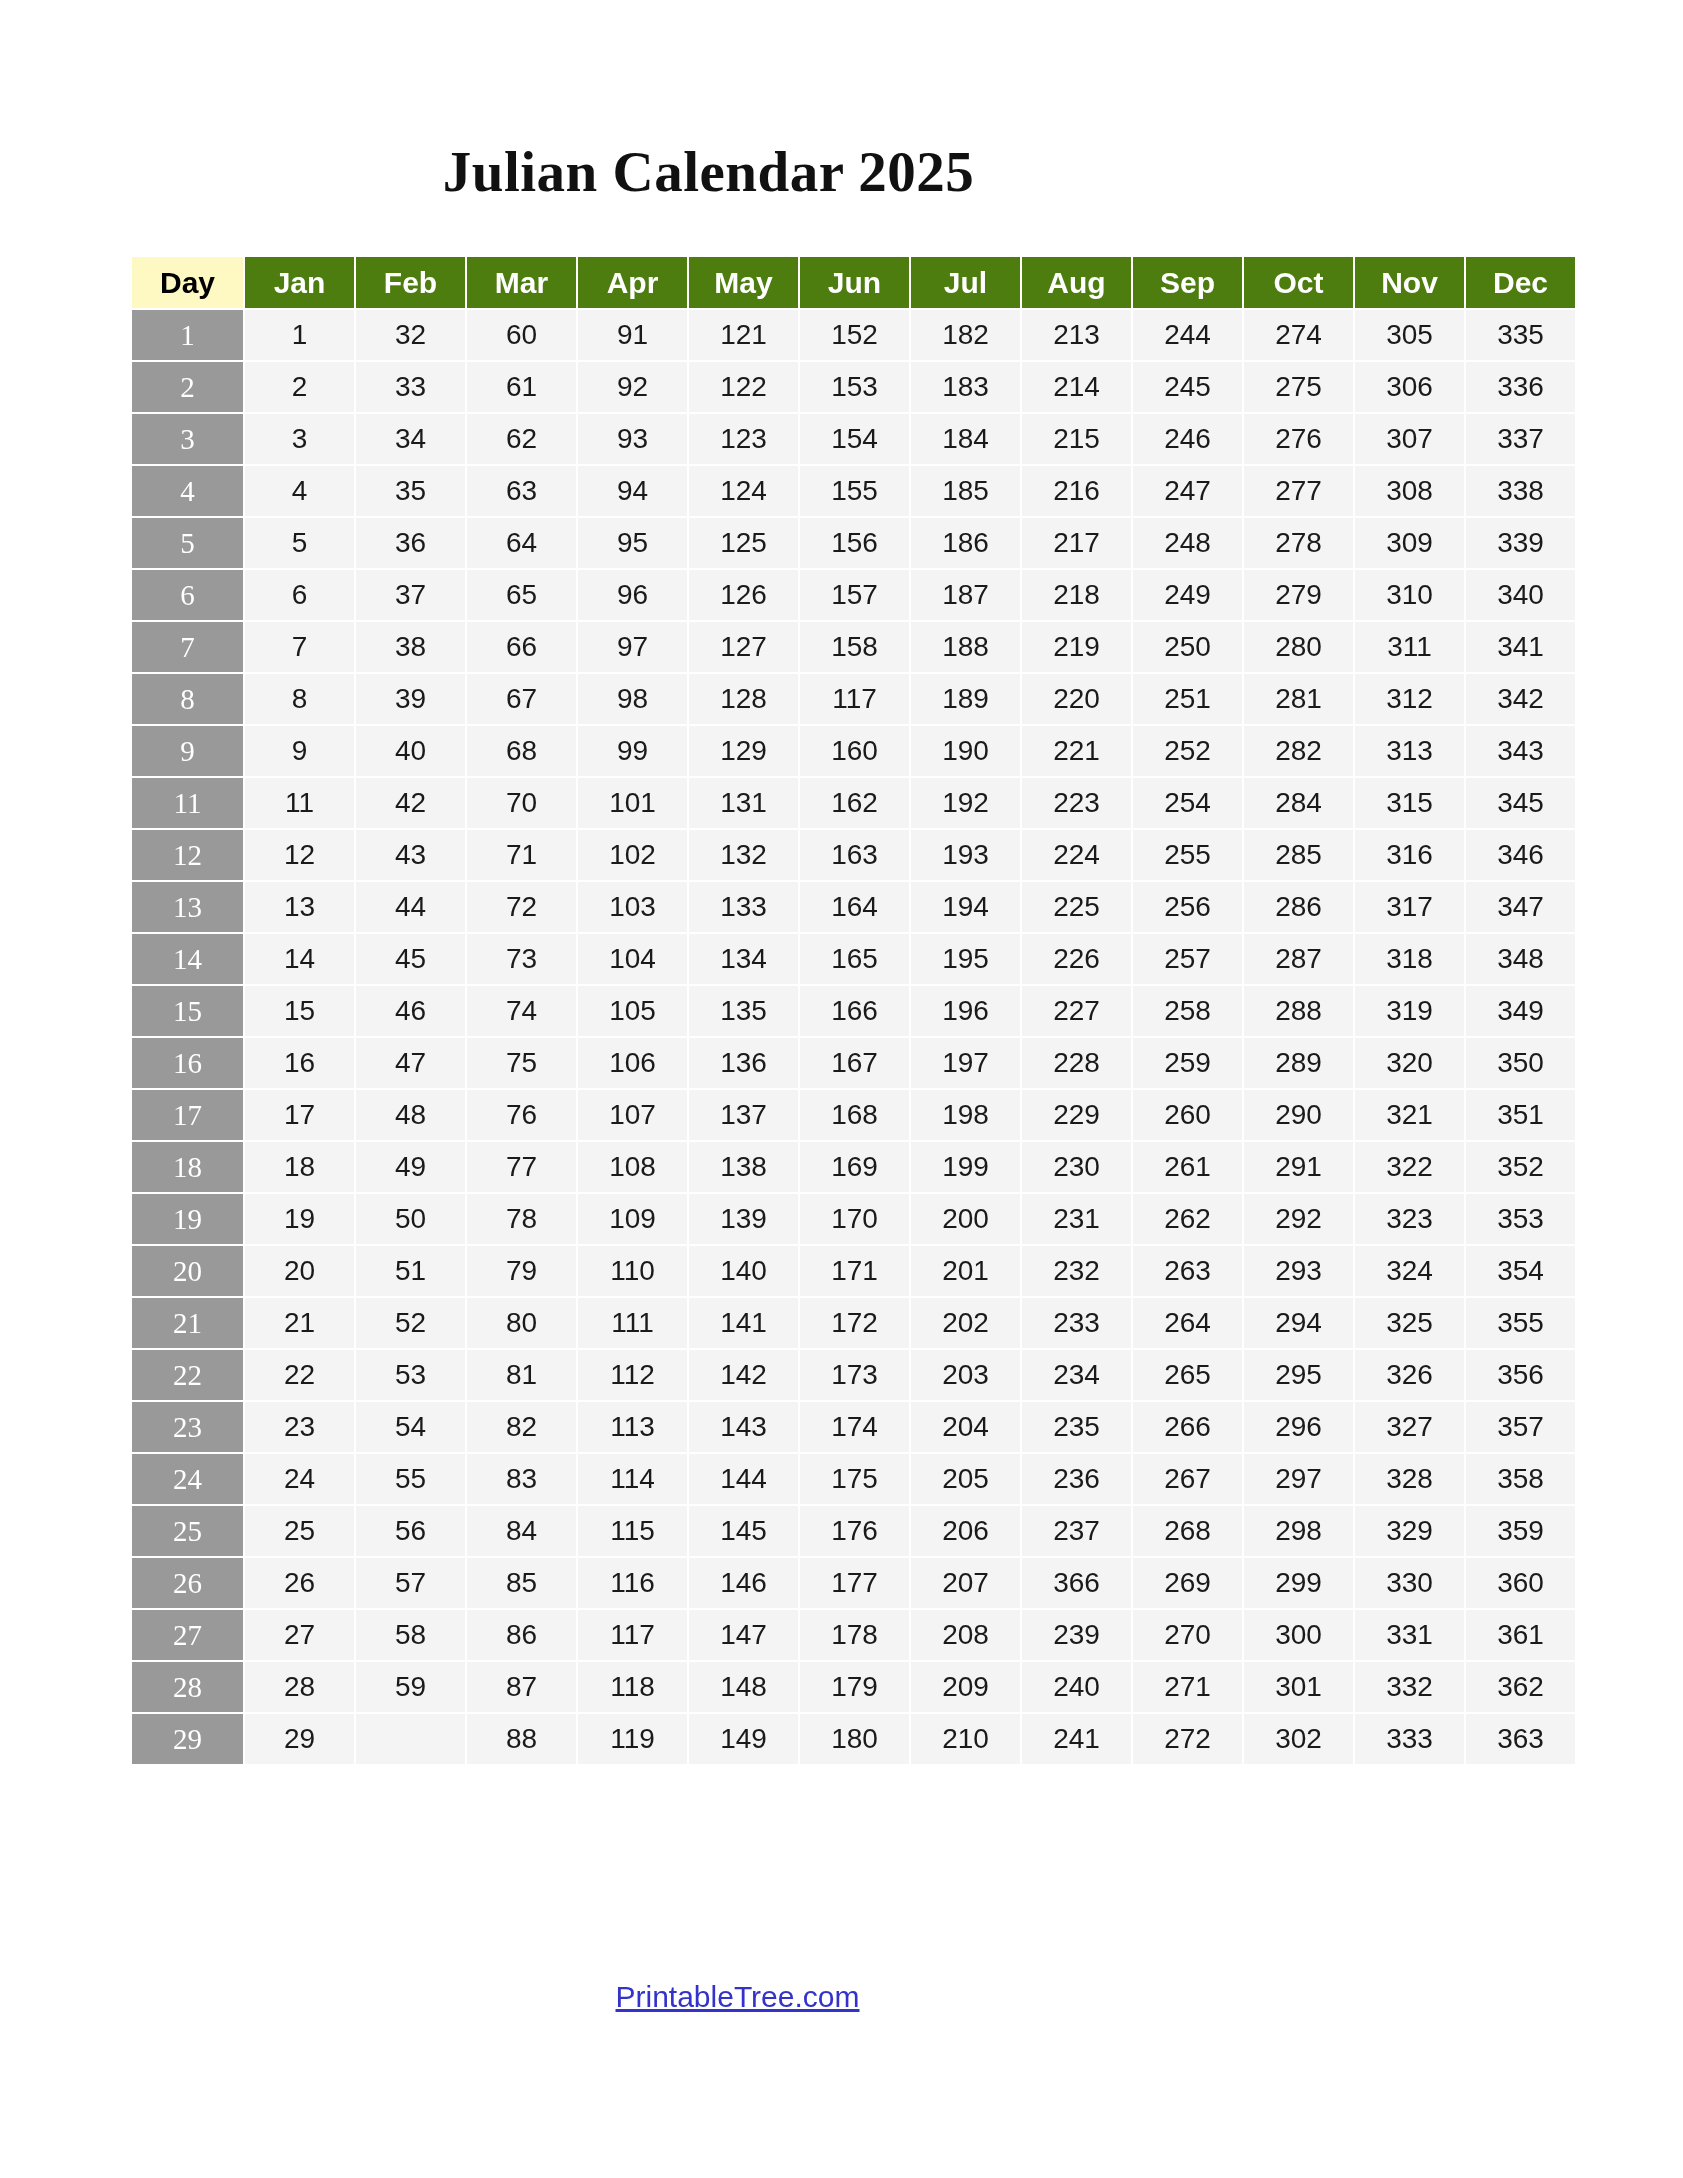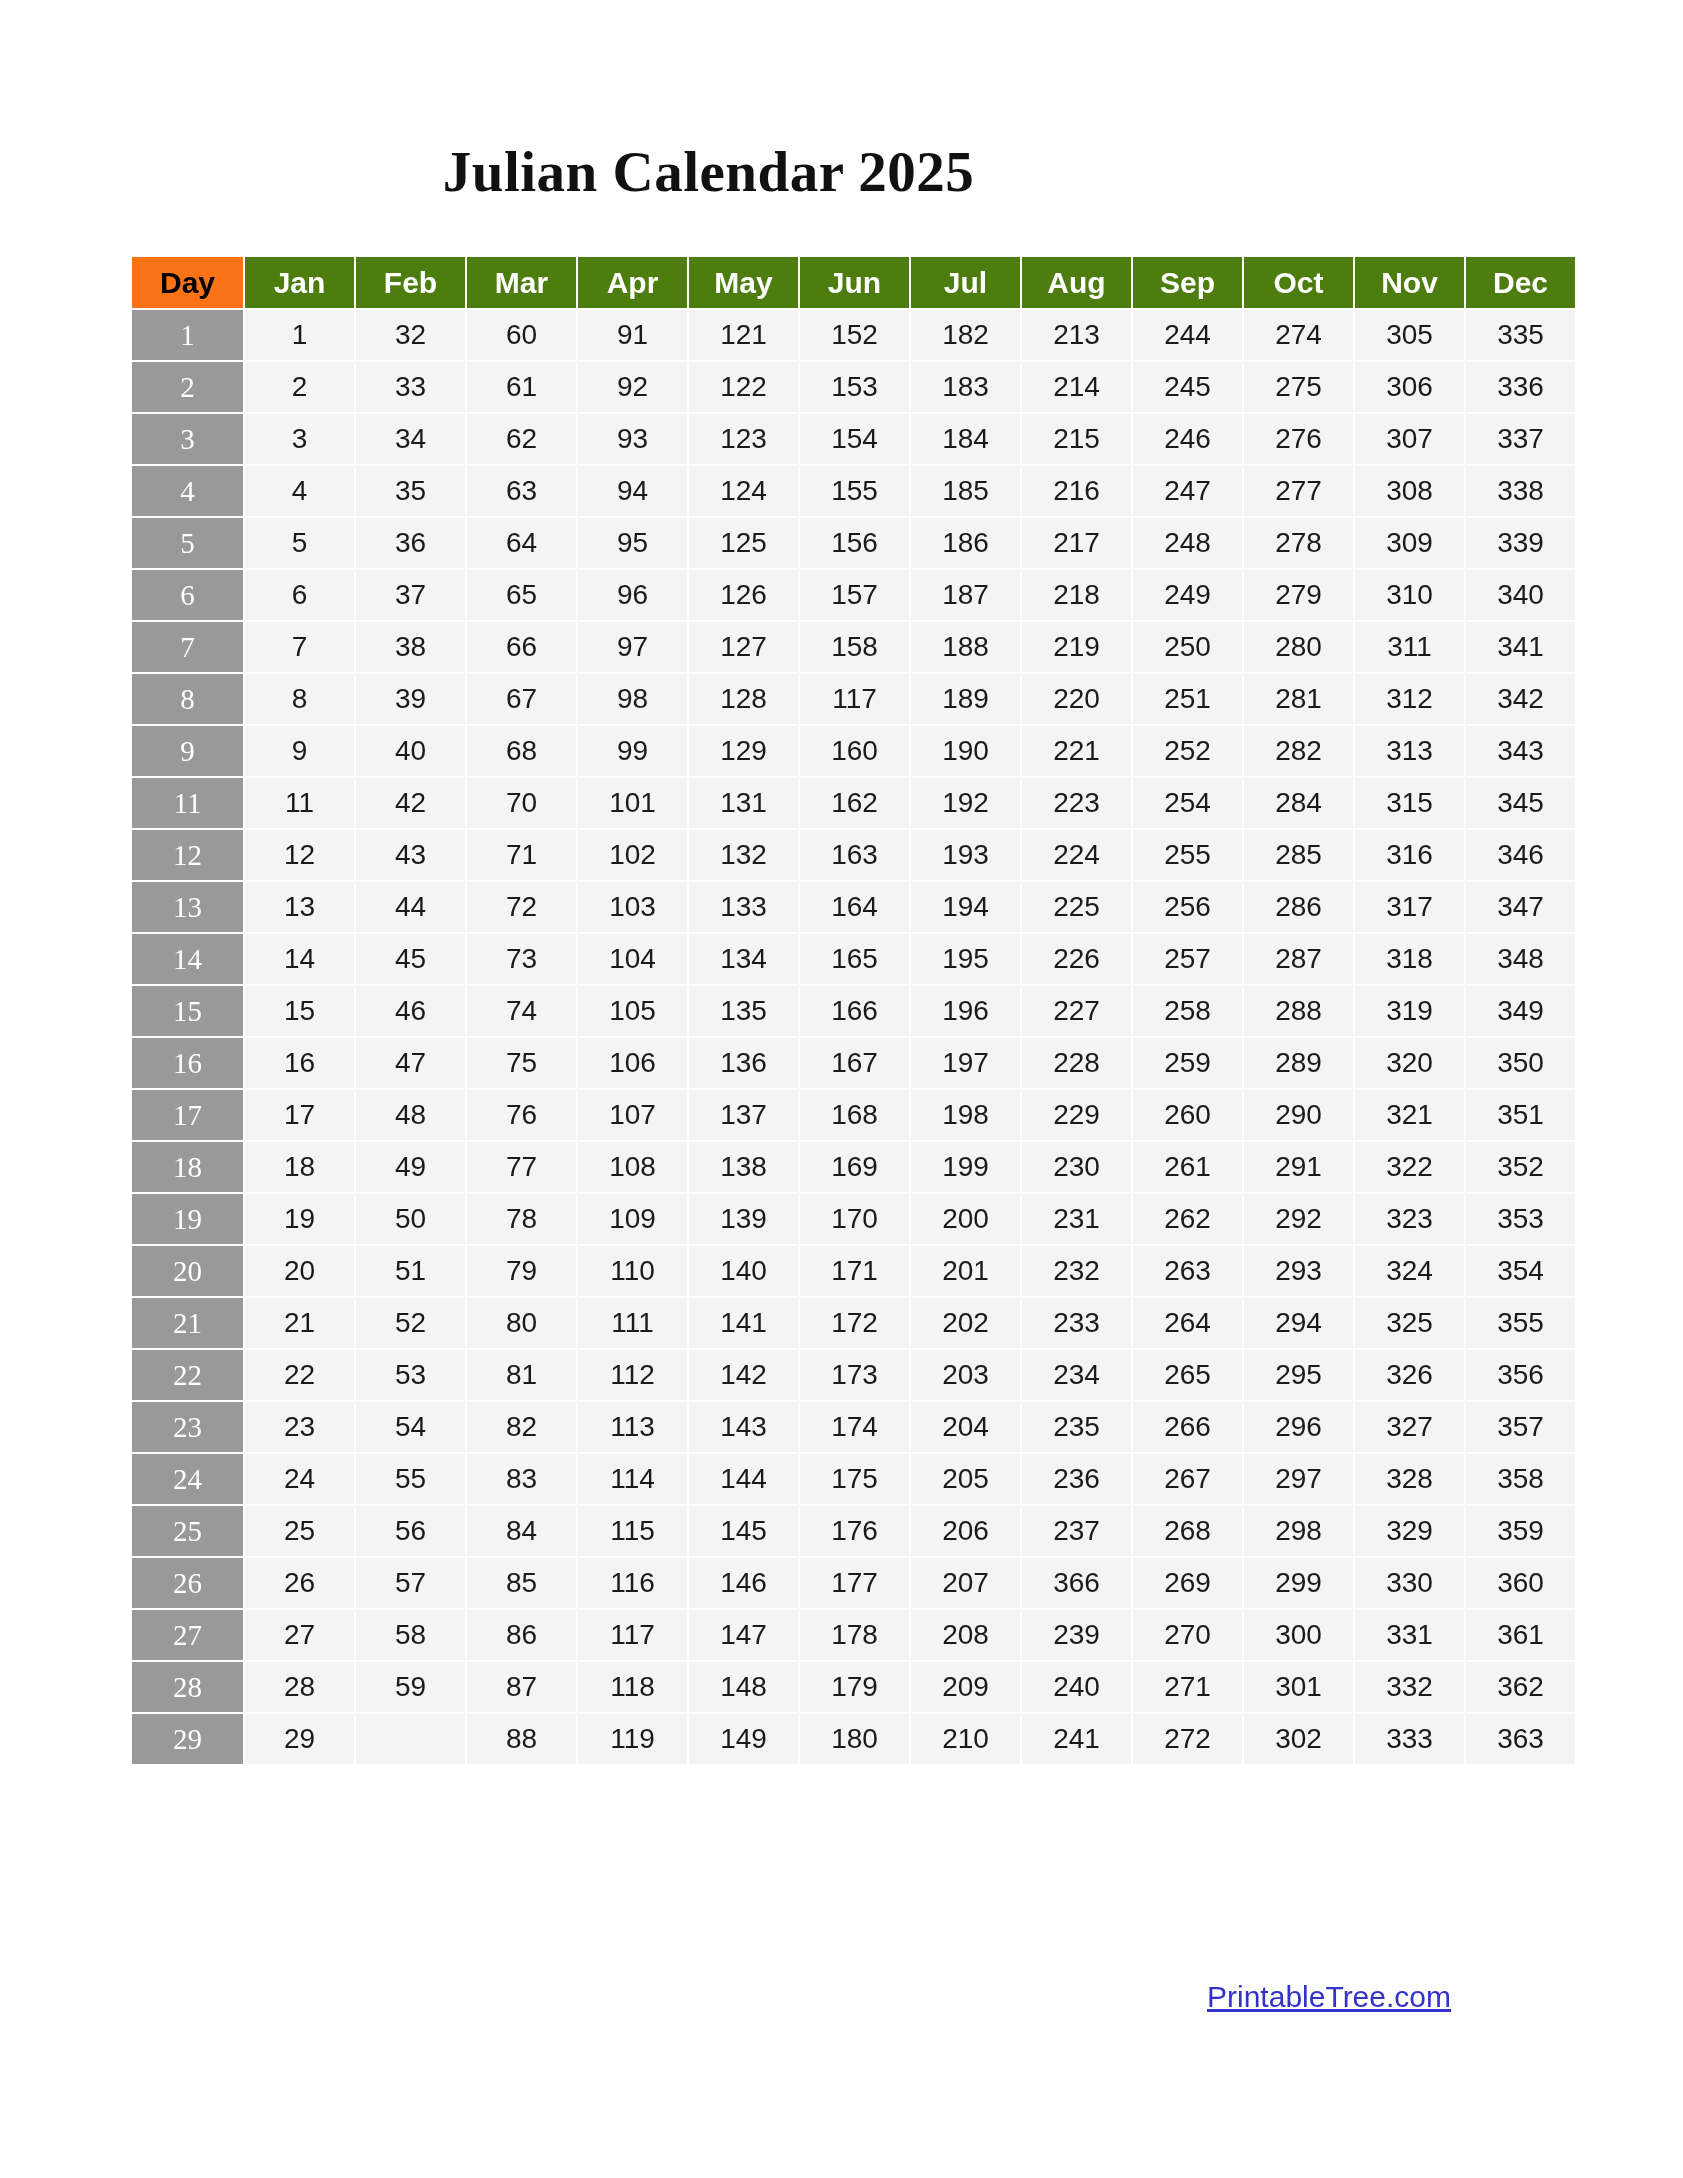--- a/index.html
+++ b/index.html
@@ -64,21 +64,21 @@
     font-family: "Liberation Sans", sans-serif;
     font-weight: bold;
     font-size: 30px;
     text-align: center;
     vertical-align: middle;
     letter-spacing: 0px;
     border: none;
   }
 
   thead th.day-head {
-    background: #f97316;
+    background: #fef9c3;
     color: #000000;
   }
 
   
   tbody th.daynum {
     height: 50px;
     background: #999999;
     color: #ffffff;
     font-family: "Liberation Serif", "DejaVu Serif", serif;
     font-weight: normal;
@@ -102,23 +102,23 @@
   }
 
   tbody td.empty {
     color: transparent;
   }
 
   
   .footer {
     position: absolute;
     top: 1980px;
-    left: 12px;
+    left: 18px;
     width: 1439px;
-    text-align: right;
+    text-align: center;
   }
 
   .footer a {
     font-family: "Liberation Sans", sans-serif;
     font-size: 30px;
     color: #3333cc;
     text-decoration: underline;
   }
 </style>
 </head>

